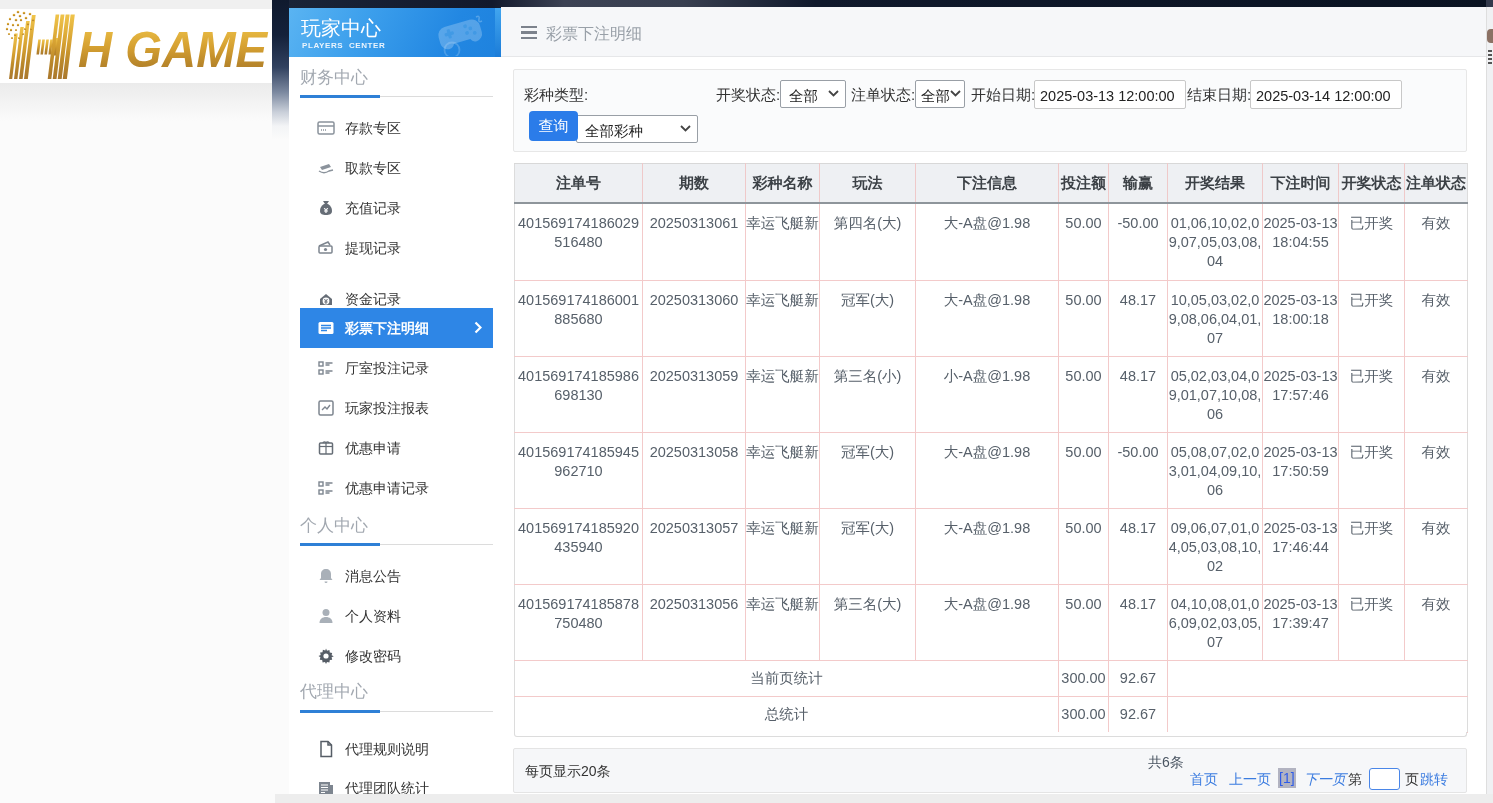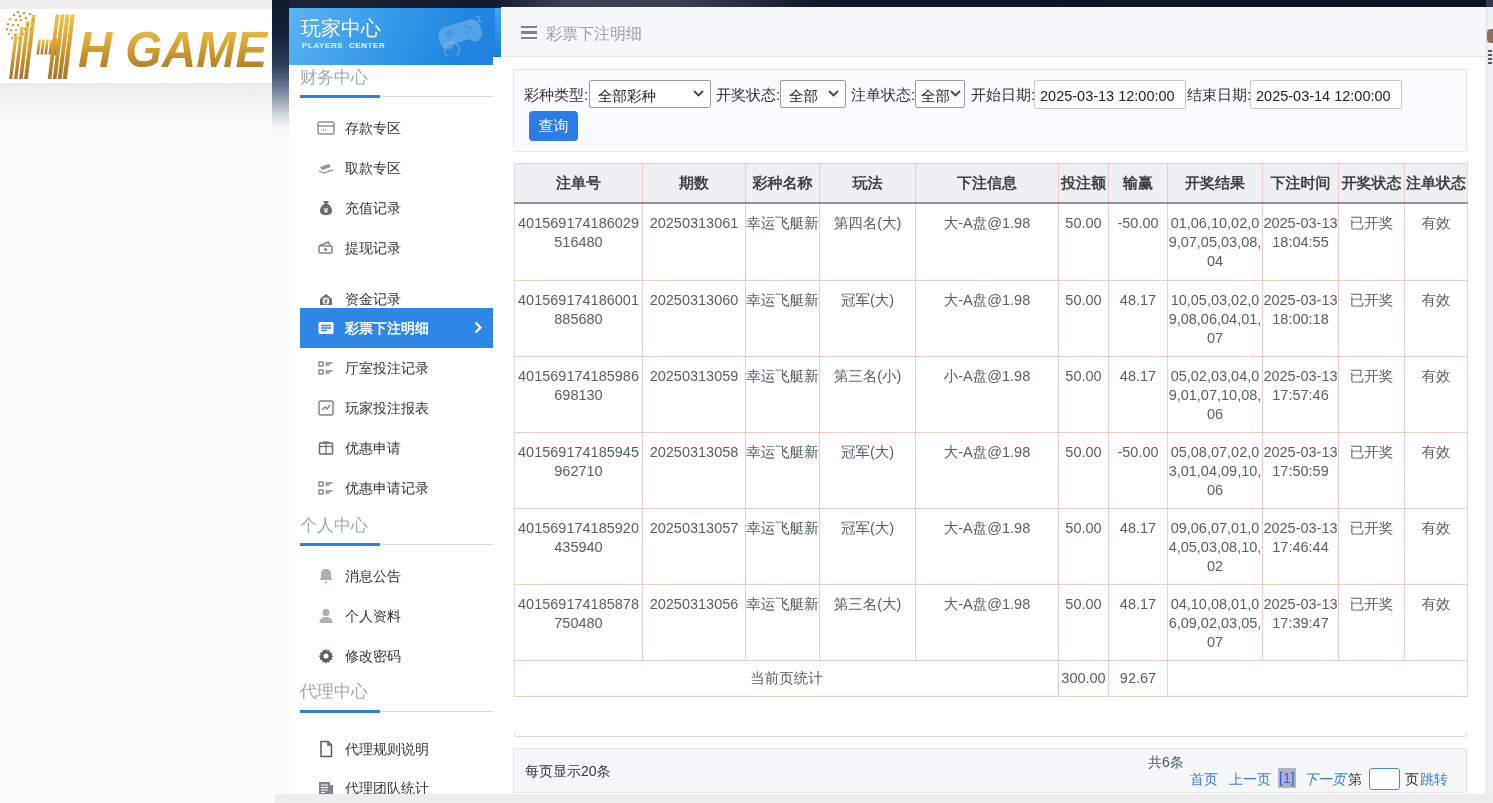--- a/index.html
+++ b/index.html
@@ -12,21 +12,21 @@
 #dark-strip { left:272px; top:0; width:17px; height:140px;
   background:linear-gradient(#0f1a2e 0%, #14213a 25%, #31415f 48%, #7c89a0 66%, #c9cfd9 80%, #f3f4f6 90%, #fbfbfb 100%); }
 #dark-bar { left:289px; top:0; width:1197px; height:8px;
   background:linear-gradient(90deg, #1a2438 0%, #12192c 17%, #3c4254 23%, #383f50 33%, #10192c 44%, #0a1322 100%); }
 #right-sliver { left:1486px; top:0; width:7px; height:803px; background:#f0f1f3; border-left:1px solid #dedede; }
 #right-sliver-top { left:1486px; top:0; width:7px; height:7px; background:#333a4c; }
 #avatar { left:1487px; top:29px; width:8px; height:14px; border-radius:4px 0 0 4px; background:#8b7164; }
 #sliver-txt { left:1488px; top:50px; width:4px; height:14px; background:repeating-linear-gradient(#555 0, #555 2px, #f0f1f3 2px, #f0f1f3 4px); }
 
 #sidebar { left:289px; top:8px; width:204px; height:786px; background:#ffffff; }
-#sb-head { left:289px; top:8px; width:212px; height:57px;
+#sb-head { left:289px; top:8px; width:212px; height:49px;
   background:linear-gradient(115deg, #5ab4f2 0%, #3c9fec 35%, #2287e2 75%, #1e82de 100%); overflow:hidden; }
 #sb-head .t1 { position:absolute; left:12px; top:7px; font-size:20px; color:#fff; }
 #sb-head .t2 { position:absolute; left:13px; top:33px; font-size:8px; letter-spacing:0.6px; color:#eaf4fd; font-weight:bold; }
 .menu-sec { left:300px; width:193px; height:20px; font-size:17px; color:#a2a8b0; }
 .sec-line-b { left:300px; width:80px; height:3px; background:#2f80d6; z-index:2; }
 .sec-line-g { left:300px; width:193px; height:1px; background:#dcdcdc; }
 .mi { left:300px; width:193px; height:40px; }
 .mi .ic { position:absolute; left:17px; top:11px; width:18px; height:18px; }
 .mi .tx { position:absolute; left:45px; top:12px; font-size:14px; color:#333; }
 #mi-active { left:300px; top:308px; width:193px; height:40px; background:#2e86e6; }
@@ -287,21 +287,21 @@
     <svg class="ic" viewBox="0 0 18 18">
       <rect x="2" y="3" width="11" height="13" fill="#7d858f"></rect>
       <rect x="13" y="6" width="3" height="10" fill="#7d858f"></rect>
       <path d="M4 6h7M4 8.5h7M4 11h7M4 13.5h4" stroke="#fff" stroke-width="1.2"></path>
     </svg>
     <span class="tx">代理团队统计</span>
   </div>
 
 <div class="abs" id="filter"></div>
 <div class="abs flabel" style="left:524px;">彩种类型:</div>
-<div class="abs fsel" style="left:589px; width:122px;">
+<div class="abs fsel" style="left:576px; width:122px;margin-top:35px;">
     <span>全部彩种</span>
     <svg width="11" height="7" viewBox="0 0 11 7">
       <path d="M1 1l4.5 4.5L10 1" stroke="#444" stroke-width="1.8" fill="none"></path>
     </svg>
   </div>
 <div class="abs flabel" style="left:716px;">开奖状态:</div>
 <div class="abs fsel" style="left:780px; width:66px;">
     <span>全部</span>
     <svg width="11" height="7" viewBox="0 0 11 7">
       <path d="M1 1l4.5 4.5L10 1" stroke="#444" stroke-width="1.8" fill="none"></path>
@@ -429,20 +429,26 @@
         <td>2025-03-13<br>17:39:47</td>
         <td>已开奖</td>
         <td>有效</td>
       </tr>
 <tr class="sum">
         <td colspan="5">当前页统计</td>
         <td>300.00</td>
         <td>92.67</td>
         <td colspan="4" style="border-right:1px solid #dcdcdc;"></td>
       </tr>
+<tr class="sum">
+        <td colspan="5">总统计</td>
+        <td>300.00</td>
+        <td>92.67</td>
+        <td colspan="4" style="border-right:1px solid #dcdcdc;"></td>
+      </tr>
 </tbody>
   </table>
 <div class="abs" style="left:514px; top:732px; width:953px; height:5px; background:#fff; border-left:1px solid #dcdcdc; border-right:1px solid #dcdcdc; border-bottom:1px solid #dcdcdc; border-radius:0 0 3px 3px;"></div>
 
 <div class="abs" id="pager">
   <span class="lft">每页显示20条</span>
   <span class="abs" style="left:634px;top:5px;color:#4a5562;">共6条</span>
   <span class="abs lnk" style="left:676px;top:22px;">首页</span>
   <span class="abs lnk" style="left:715px;top:22px;">上一页</span>
   <span class="abs cur" style="left:764px;top:19px;">[1]</span>

